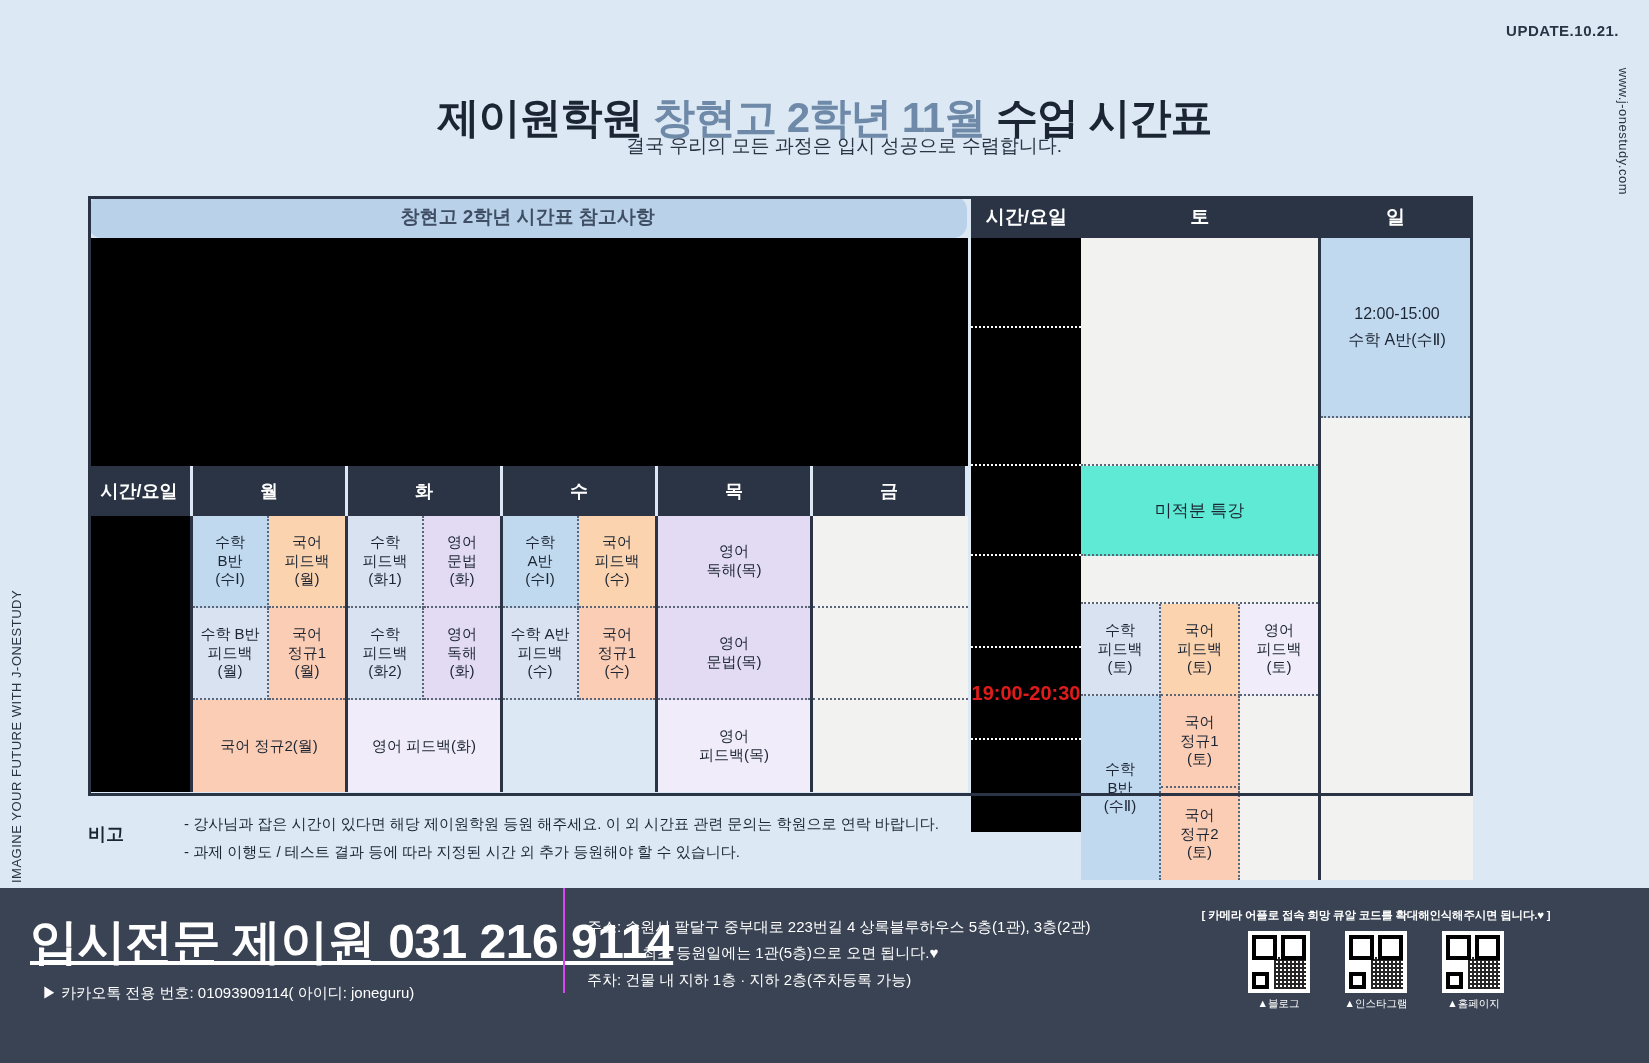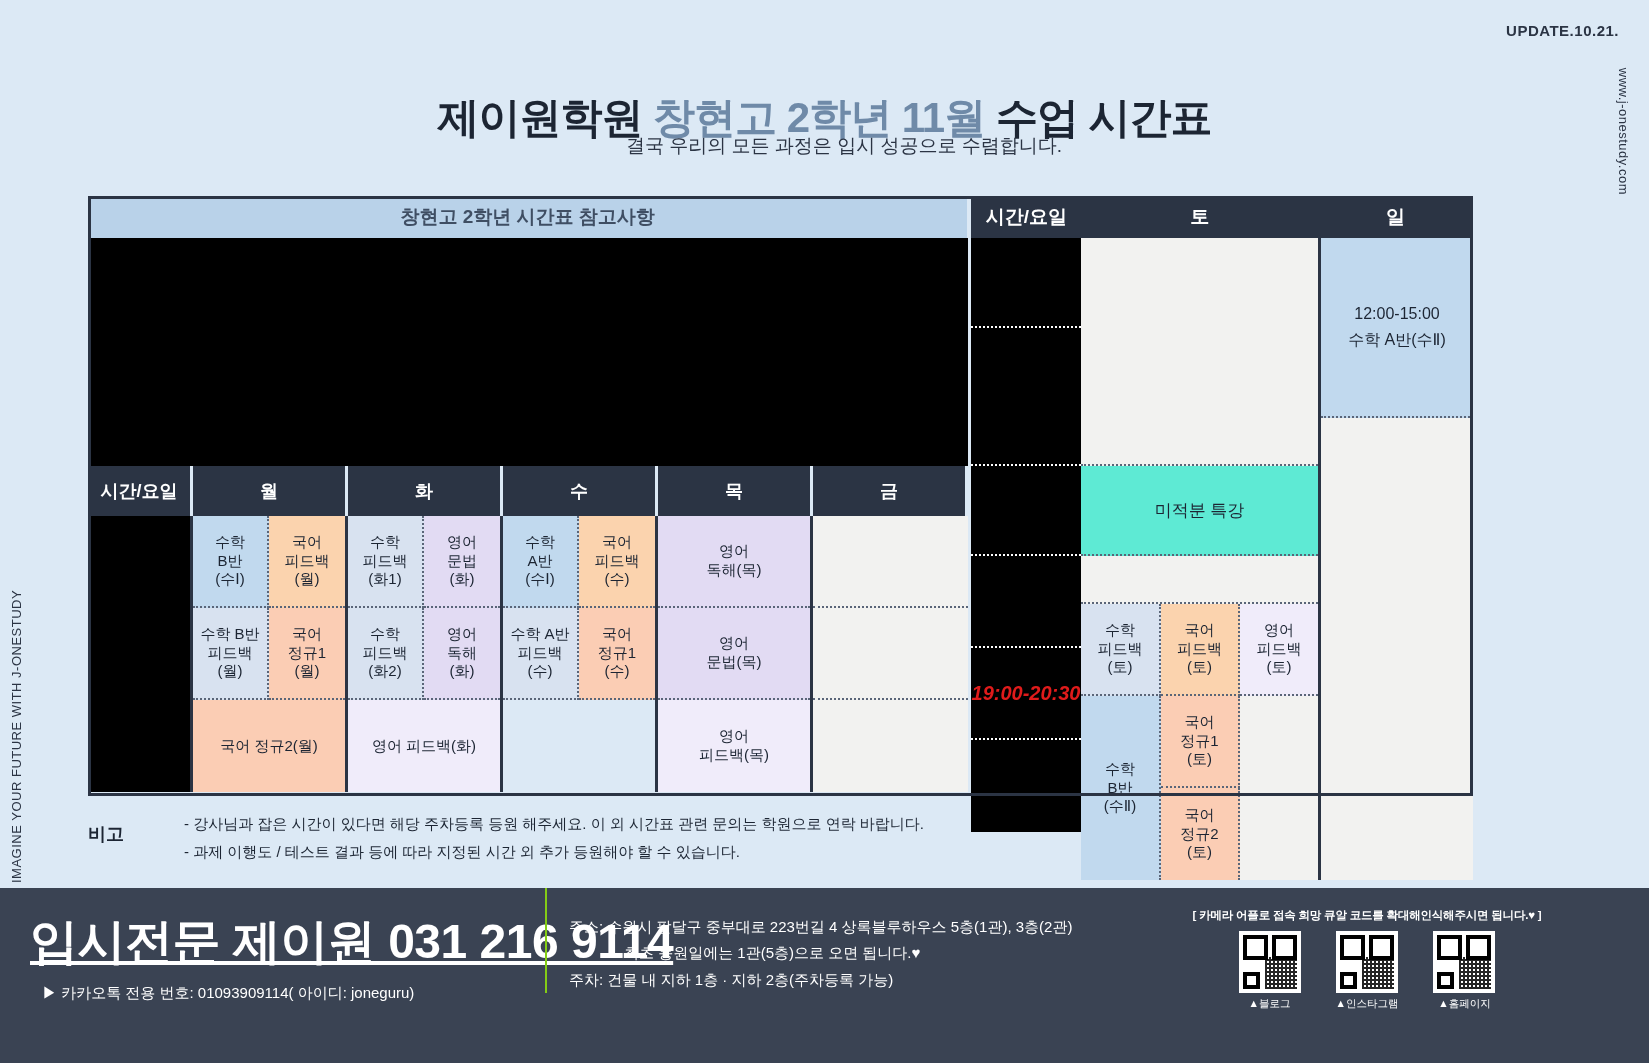--- a/index.html
+++ b/index.html
@@ -47,21 +47,21 @@
 
   
   .board { position:absolute; left:88px; top:196px; width:1385px; height:600px; }
 
   .hdr-notes, .hdr-dark { height:42px; display:flex; align-items:center; justify-content:center;
      font-size:19px; font-weight:bold; }
   .hdr-notes { background:#b9d2e9; color:#3f4e63; }
   .hdr-dark  { background:#2b3444; color:#ffffff; }
 
   .row-top { display:flex; height:42px; gap:0; }
-  .notes-head { width:880px; }
+  .notes-head { width:880px;border-radius:14px; }
   .gap-w { width:4px; background:#dce9f5; }
   .th-time { width:110px; }
   .th-sat  { width:237px; }
   .th-sun  { width:155px; }
 
   .body-wrap { display:flex; }
 
   
   .left-block { width:880px; }
   .black-panel { background:#000; height:228px; }
@@ -106,21 +106,21 @@
   .rb-time { width:110px; }
   .rb-sat  { width:237px; }
   .rb-sun  { width:155px; }
 
   .rb-time .tcell { background:#000; border-bottom:2px dotted #ffffff; }
   .t-blank1 { height:90px; }
   .t-blank2 { height:138px; }
   .t-blank3 { height:90px; }
   .t-row1 { height:92px; }
   .t-row2 { height:92px; display:flex; align-items:center; justify-content:center;
-            color:#e01b1b; font-size:20px; font-weight:bold; line-height:1.25; text-align:center;font-style:italic; }
+            color:#e01b1b; font-size:20px; font-weight:bold; line-height:1.25; text-align:center; }
   .t-row3 { height:92px; border-bottom:none !important; }
 
   .sat-blank { background:#f2f2f0; height:228px; border-bottom:2px dotted #5a6578; }
   .sat-mi { background:#5eead4; height:90px; display:flex; align-items:center; justify-content:center;
             font-size:17px; border-bottom:2px dotted #5a6578; }
   .sat-gap { background:#f2f2f0; height:48px; border-bottom:2px dotted #5a6578; }
   .sat-grid { display:flex; height:276px; }
   .sat-col { display:flex; flex-direction:column; }
   .sc-w1 { width:80px; } .sc-w2 { width:79px; } .sc-w3 { width:78px; }
   .sat-col .cell { border-right:2px dotted #5a6578; }
@@ -142,21 +142,21 @@
   .remarks .lines { font-size:15px; line-height:1.85; }
 
   
   .footer {
     position:absolute; left:0; right:0; bottom:0; height:175px;
     background:#3a4353; color:#fff; display:flex; align-items:flex-start;
   }
   .f-left { padding:22px 0 0 30px; width:545px; }
   .f-brand { font-size:48px; font-weight:bold; letter-spacing:-.5px; white-space:nowrap;text-decoration:underline; }
   .f-kakao { font-size:15px; margin-top:10px;margin-left:12px; }
-  .f-mid { border-left:2px solid #84cc16; padding:26px 0 0 22px; width:540px; font-size:15px; line-height:1.75; }
+  .f-mid { border-left:2px solid #d946ef; padding:26px 0 0 22px; width:540px; font-size:15px; line-height:1.75;margin-left:18px; }
   .f-mid .indent { padding-left:40px; }
   .f-right { flex:1; padding-top:20px; text-align:center; }
   .qr-note { font-size:11.5px; font-weight:bold; letter-spacing:-.2px; }
   .qr-row { display:flex; justify-content:center; gap:35px; margin-top:8px; }
   .qr-item { text-align:center; }
   .qr-box { width:62px; height:62px; background:#fff; position:relative; }
   .qr-box::before, .qr-box::after, .qr-box i {
     content:""; position:absolute; width:17px; height:17px; border:4px solid #000; background:#fff;
   }
   .qr-box::before { left:4px; top:4px; }
@@ -387,21 +387,21 @@
 
     </div>
   </div>
 
   <div class="board-outline"></div>
 </div>
 
 <div class="remarks">
   <div class="lbl">비고</div>
   <div class="lines">
-    <div>- 강사님과 잡은 시간이 있다면 해당 주차등록 등원 해주세요. 이 외 시간표 관련 문의는 학원으로 연락 바랍니다.</div>
+    <div>- 강사님과 잡은 시간이 있다면 해당 제이원학원 등원 해주세요. 이 외 시간표 관련 문의는 학원으로 연락 바랍니다.</div>
     <div>- 과제 이행도 / 테스트 결과 등에 따라 지정된 시간 외 추가 등원해야 할 수 있습니다.</div>
   </div>
 </div>
 
 <div class="footer">
   <div class="f-left">
     <div class="f-brand">입시전문 제이원 031 216 9114</div>
     <div class="f-kakao">▶ 카카오톡 전용 번호: 01093909114( 아이디: joneguru)</div>
   </div>
   <div class="f-mid">

